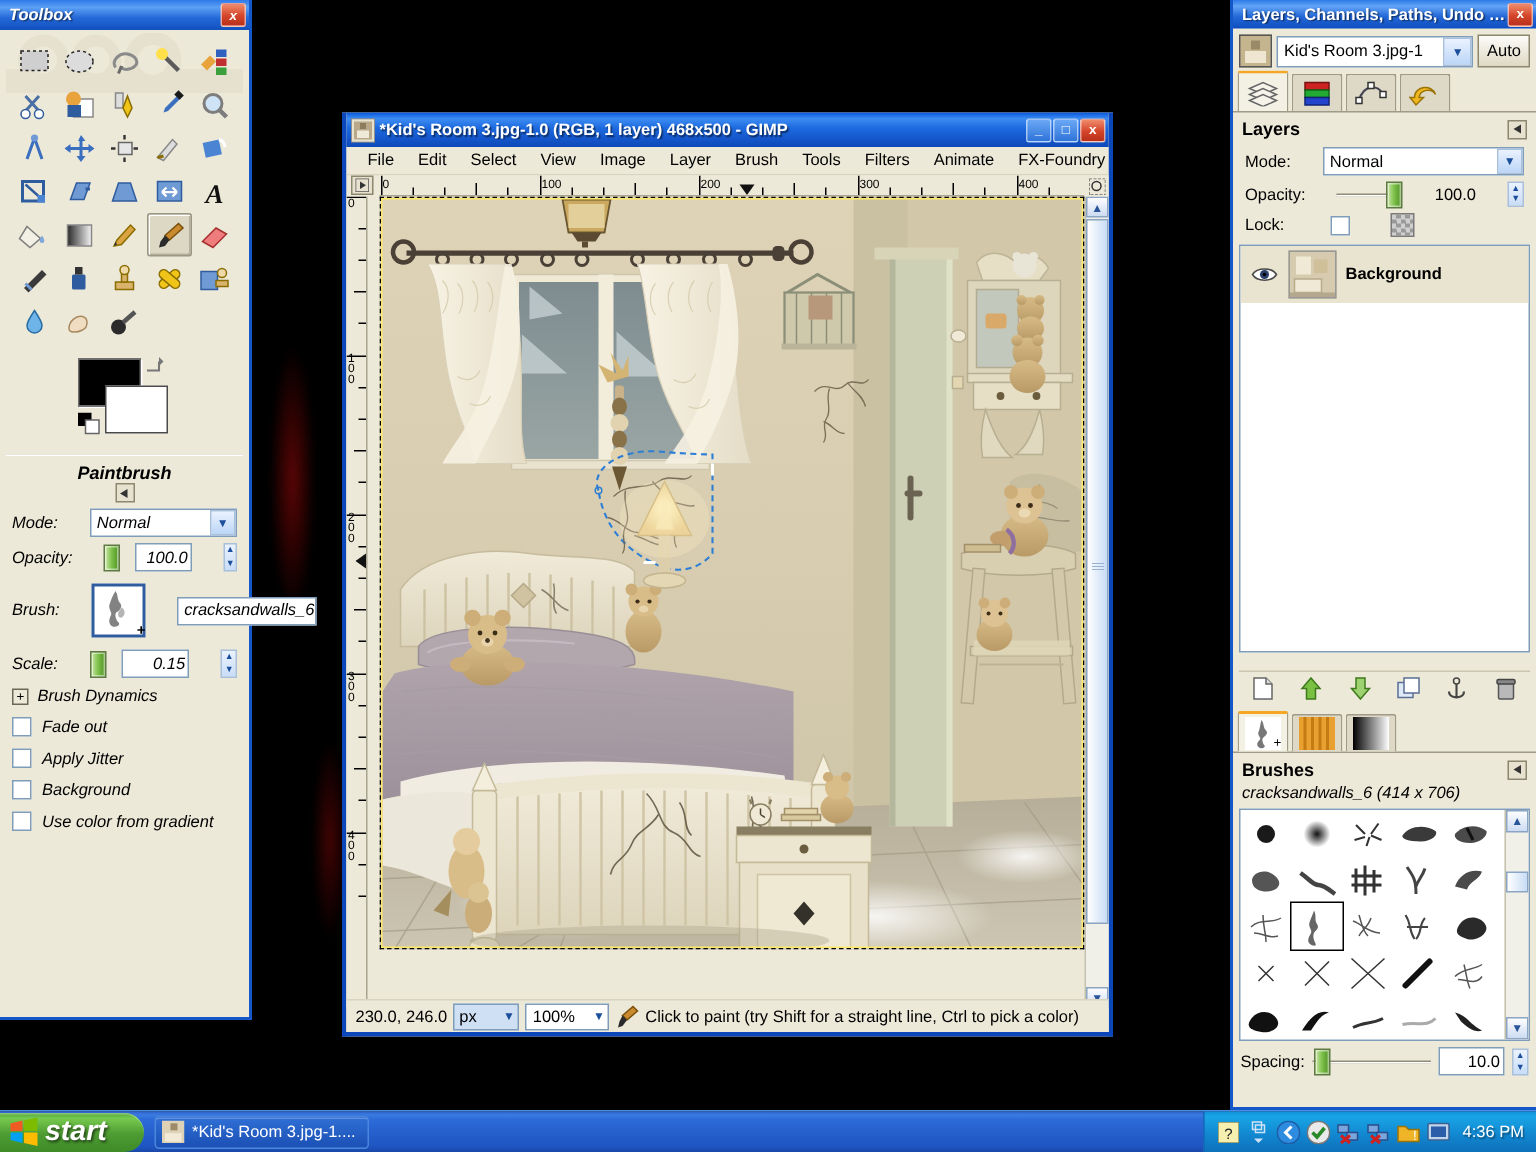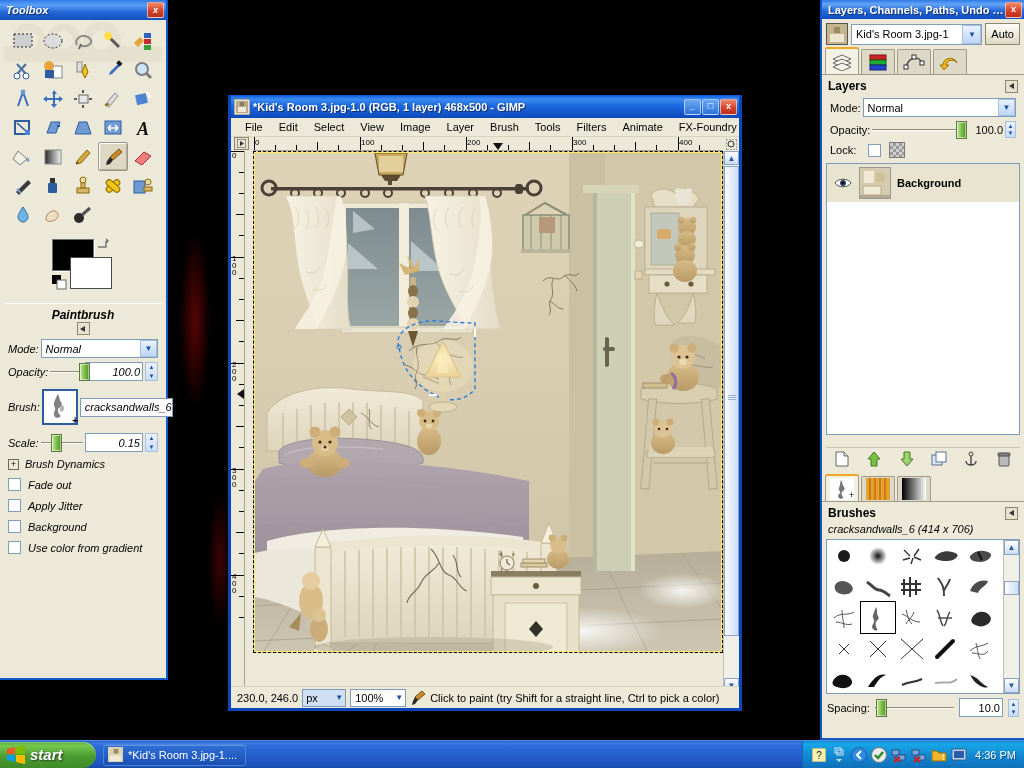--- a/index.html
+++ b/index.html
@@ -87,21 +87,21 @@
      background:#fff; border:1px solid #4a4a4a; }
   .swap-ico { position:absolute; left:96px; top:2px; width:14px; height:14px; }
   .def-ico { position:absolute; left:52px; top:40px; width:16px; height:16px; }
   .tbx-sep { height:1px; background:#b8b49e; margin:4px 4px 0 4px; border-bottom:1px solid #fff; }
 
   
   .opt-head { display:flex; align-items:center; padding:4px 6px 2px 6px;flex-direction:column; }
   .opt-head .t { font-weight:bold; font-size:12px; color:#000; flex:1; }
   .mini-btn { width:13px; height:13px; border:1px solid #8c8870; background:#e6e2cf;
      display:flex; align-items:center; justify-content:center; }
-  .opt-row { display:flex; align-items:center; padding:2px 8px; gap:2px; }
+  .opt-row { display:flex; align-items:center; padding:2px 8px; gap:21px; }
   .opt-label { font-size:11px; color:#000; }
   .combo {
     flex:1; height:19px; background:#fff; border:1px solid #7f9db9;
     display:flex; align-items:center; padding:0 0 0 4px; font-size:11px; position:relative;
   }
   .combo .arrow { margin-left:auto; width:17px; height:17px;
      background:linear-gradient(to bottom,#eaf2ff,#bcd6f7); border:1px solid #a8c0dc;
      display:flex; align-items:center; justify-content:center; color:#1b4e9b; font-size:8px; }
   .slider { flex:1; height:14px; position:relative; display:flex; align-items:center; }
   .slider .track { position:absolute; left:0; right:0; height:2px; background:#8f8b77;
@@ -121,21 +121,21 @@
   .txtfield { flex:1; height:19px; background:#fff; border:1px solid #7f9db9;
      display:flex; align-items:center; padding-left:4px; font-size:11px; }
   .expander { display:flex; align-items:center; gap:6px; padding:4px 8px; }
   .exp-box { width:11px; height:11px; border:1px solid #6c6858; background:#ece9d8;
      font-size:9px; line-height:9px; text-align:center; color:#000; }
   .chk-row { display:flex; align-items:center; gap:7px; padding:4px 8px; }
   .chk { width:13px; height:13px; background:#fff; border:1px solid #7f9db9; }
 
   
   #imgwin { left:228px; top:75px; width:514px; height:616px;
-    border:3px solid #0b46bb; border-top:0; background:#ece9d8;margin-top:20px; }
+    border:3px solid #0b46bb; border-top:0; background:#ece9d8; }
   #imgwin .xp-titlebar { height:23px; }
   .menubar { height:19px; display:flex; align-items:center; gap:0;
     background:#ece9d8; padding-left:6px; font-size:11px; border-bottom:1px solid #d8d4c0; }
   .menubar span { padding:2px 8px; color:#000; white-space:nowrap; }
   .canvas-wrap { position:relative; background:#ece9d8; padding:0; }
   .ruler-h { position:absolute; left:22px; top:0; right:16px; height:14px;
      background:#ece9d8; border-bottom:1px solid #a8a490; overflow:hidden; font-size:8px; }
   .ruler-v { position:absolute; left:0; top:14px; width:14px; bottom:16px;
      background:#ece9d8; border-right:1px solid #a8a490; overflow:hidden; font-size:8px; }
   .corner-btn { position:absolute; left:3px; top:0px; width:15px; height:13px;
@@ -202,21 +202,21 @@
   .bcell.sel { outline:1px solid #000; }
   .spacing-row { display:flex; align-items:center; gap:5px; padding:4px 5px 0 5px; }
 
   
   #taskbar { position:absolute; left:0; bottom:0; width:1024px; height:28px;
      background:linear-gradient(to bottom,#2E5FC8 0%,#3A7BE0 8%,#2C6BD8 20%,#1E54C0 88%,#1948A8 100%);
      border-top:1px solid #4a8de8; display:flex; align-items:center; }
   #startbtn { width:96px; height:26px; margin-left:0;
      background:linear-gradient(to bottom,#54A63C 0%,#76C94E 14%,#4D9B32 55%,#3E8B28 100%);
      border-radius:0 14px 14px 0; display:flex; align-items:center; gap:4px;
-     padding-left:6px; color:#fff; font-style:italic; font-weight:bold; font-size:15px;
+     padding-left:6px; color:#fff; font-style:italic; font-weight:bold; font-size:19px;
      text-shadow:1px 1px 2px rgba(0,0,0,.6); box-shadow:inset 0 1px 0 rgba(255,255,255,.3); }
   .task-item { height:22px; margin-left:7px; padding:0 8px 0 4px; display:flex;
      align-items:center; gap:5px; color:#fff; font-size:11px;
      background:linear-gradient(to bottom,#2F6FD6,#1B50B4);
      border:1px solid #4b86de; border-radius:3px; max-width:230px;
      box-shadow:inset 0 1px 0 rgba(255,255,255,.25); }
   #tray { margin-left:auto; height:28px; display:flex; align-items:center; gap:4px;
      padding:0 8px 0 8px;
      background:linear-gradient(to bottom,#1290D8 0%,#18A5E6 12%,#1184CE 60%,#0E6FB8 100%);
      border-left:1px solid #1169b8; color:#fff; font-size:11px; }

